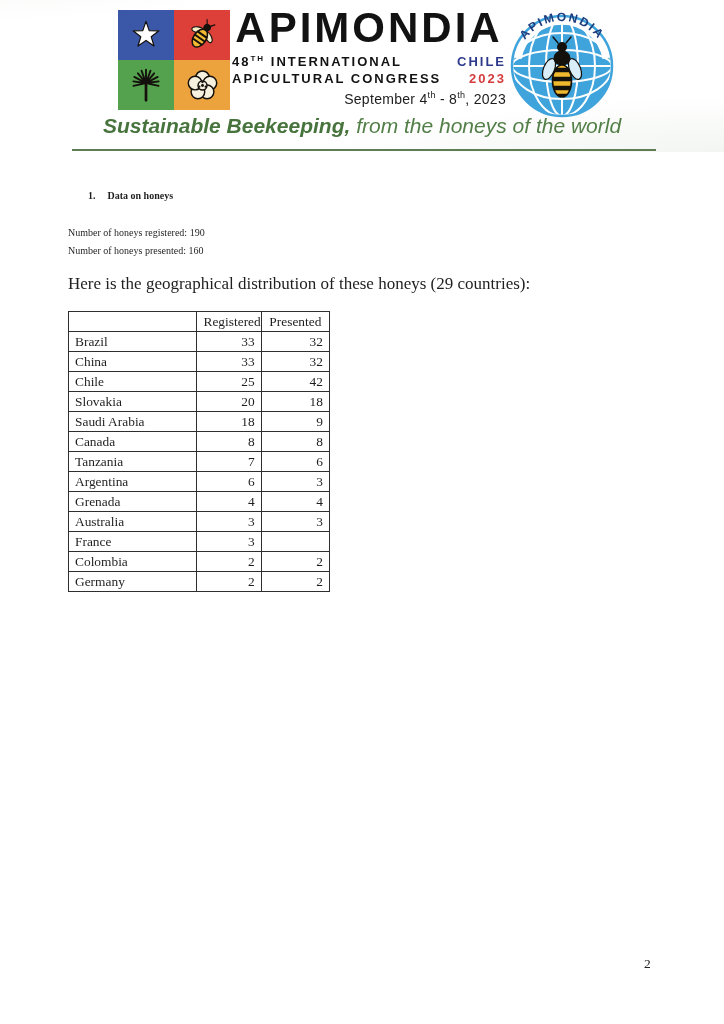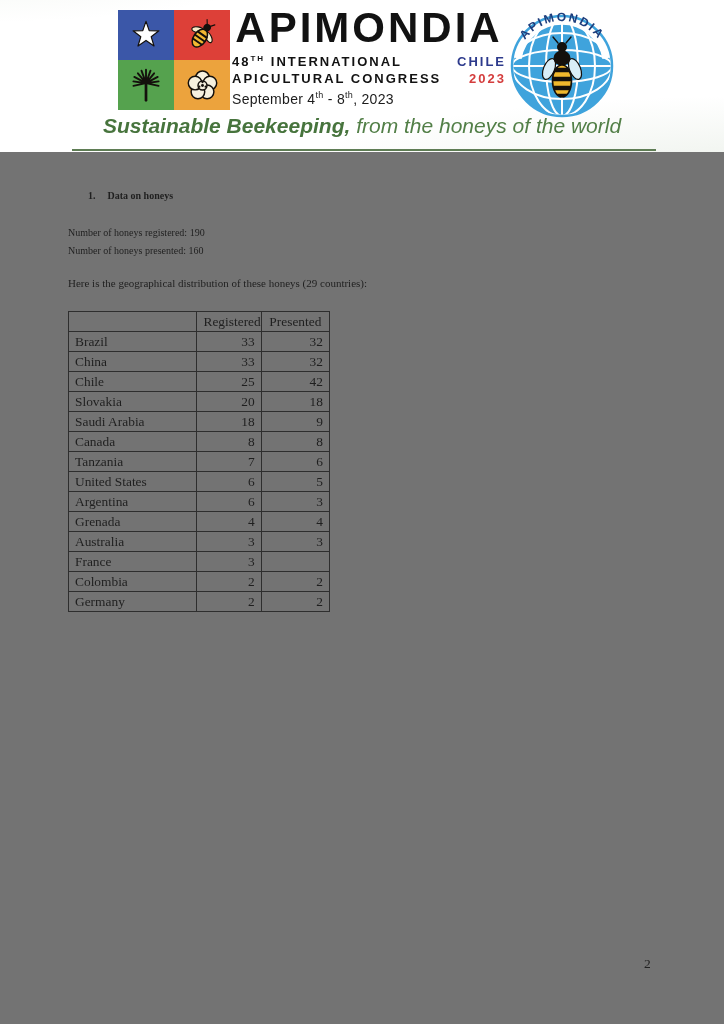--- a/index.html
+++ b/index.html
@@ -1,18 +1,18 @@
 <!DOCTYPE html>
 <html><head>
 <meta charset="utf-8">
 <style>
   html,body{margin:0;padding:0;background:#888;}
   .page{
     position:relative;width:724px;height:1024px;margin:0 auto;
-    background:#737373;overflow:hidden;
+    background:#ffffff;overflow:hidden;
     font-family:"Liberation Serif",serif;color:#1f1f1f;
   }
 
   
   .header-band{
     position:absolute;top:0;left:0;width:724px;height:152px;
     background:
       radial-gradient(120% 95% at 106% 115%, rgba(140,170,130,0.16), rgba(140,170,130,0) 55%),
       radial-gradient(90% 80% at -4% -25%, rgba(140,170,130,0.10), rgba(140,170,130,0) 50%),
       #ffffff;
@@ -36,21 +36,21 @@
     white-space:nowrap;text-align:center;
   }
   .subline{
     display:flex;justify-content:space-between;align-items:baseline;
     font-size:13px;font-weight:bold;letter-spacing:2px;line-height:17px;white-space:nowrap;
   }
   .subline sup{font-size:8px;}
   .accent-navy{color:#2d3a8c;}
   .accent-red{color:#d43d3d;}
   .congress-date{
-    text-align:left;font-size:14px;margin-top:3px;color:#1c1c1c;letter-spacing:0.3px;
+    text-align:right;font-size:14px;margin-top:3px;color:#1c1c1c;letter-spacing:0.3px;
   }
   .congress-date sup{font-size:9px;}
 
   .seal{position:absolute;left:506px;top:6px;width:112px;height:112px;}
 
   .tagline{
     position:absolute;left:0;top:114px;width:724px;text-align:center;
     font-family:"Liberation Sans",sans-serif;font-style:italic;
     font-size:21px;color:#527f47;white-space:nowrap;
   }
@@ -64,21 +64,21 @@
   .content{position:absolute;left:68px;top:170px;width:589px;}
   p.body-p{
     margin:0 0 17px 0;font-size:13.4px;line-height:17px;text-align:justify;
   }
   .section-heading{
     margin:16px 0 20px 20px;font-size:10px;font-weight:bold;line-height:17px;
   }
   .section-heading .num{margin-right:12px;}
   .stat-line{font-size:10px;line-height:17.5px;}
   .stats-block{margin-bottom:16px;}
-  .table-intro{font-size:11px;line-height:17px;margin:0 0 19px 0;}
+  .table-intro{font-size:17px;line-height:17px;margin:0 0 19px 0;}
 
   table.honeys{
     border-collapse:collapse;table-layout:fixed;width:262px;
     font-size:13.4px;
     border-radius:8px;
   }
   table.honeys col.c-country{width:128px;}
   table.honeys col.c-reg{width:64px;}
   table.honeys col.c-pres{width:68px;}
   table.honeys th,table.honeys td{
@@ -258,25 +258,20 @@
             <td class="country">Canada</td>
             <td class="num">8</td>
             <td class="num">8</td>
           </tr>
           <tr>
             <td class="country">Tanzania</td>
             <td class="num">7</td>
             <td class="num">6</td>
           </tr>
           <tr>
-            <td class="country">United States</td>
-            <td class="num">6</td>
-            <td class="num">5</td>
-          </tr>
-          <tr>
             <td class="country">Argentina</td>
             <td class="num">6</td>
             <td class="num">3</td>
           </tr>
           <tr>
             <td class="country">Grenada</td>
             <td class="num">4</td>
             <td class="num">4</td>
           </tr>
           <tr>

